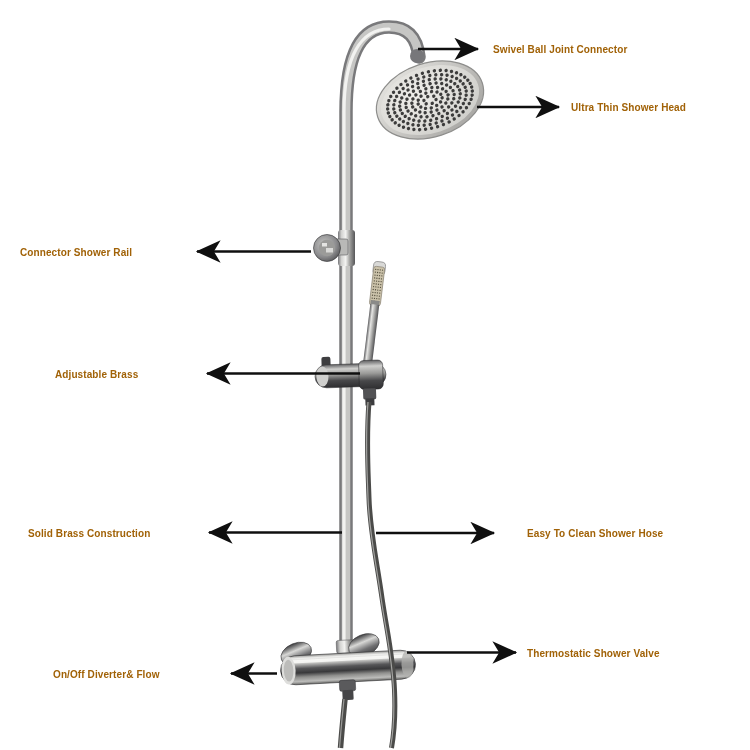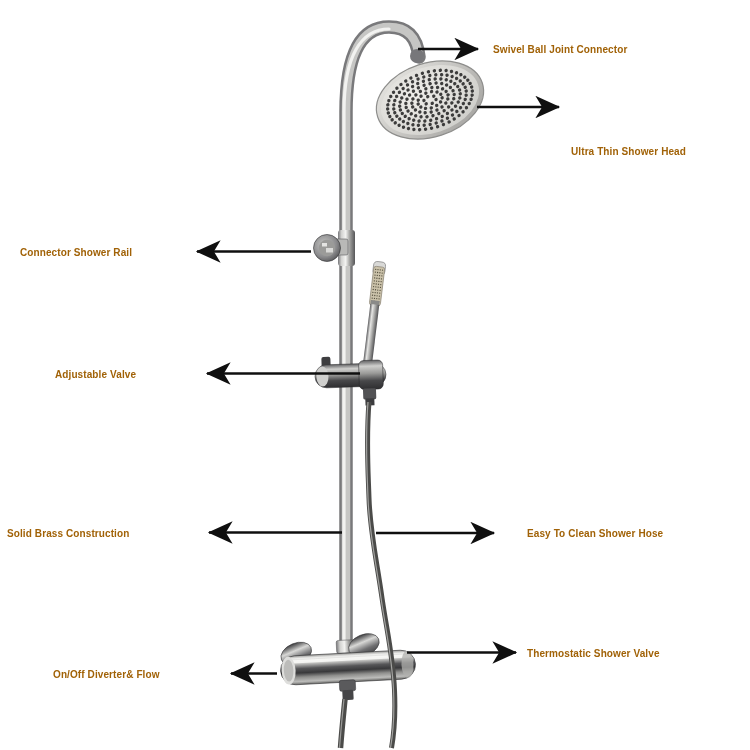--- a/index.html
+++ b/index.html
@@ -9,24 +9,24 @@
   .callout-label{
     position:absolute;
     transform:translateY(-50%);
     font-size:10px;
     font-weight:700;
     color:#a16207;
     white-space:nowrap;
     letter-spacing:0.1px;
   }
   .lb-swivel{left:493px;top:49px;}
-  .lb-head{left:571px;top:107px;margin-top:44px;}
+  .lb-head{left:571px;top:107px;}
   .lb-rail{left:20px;top:252px;}
   .lb-holder{left:55px;top:374px;}
-  .lb-brass{left:7px;top:533px;}
+  .lb-brass{left:28px;top:533px;}
   .lb-hose{left:503px;top:533px;margin-left:24px;}
   .lb-valve{left:527px;top:653px;}
   .lb-diverter{left:53px;top:674px;}
 </style>
 </head>
 <body>
 
 <div id="stage">
 
   <svg id="product-svg" width="750" height="750" viewBox="0 0 750 750">
@@ -391,18 +391,18 @@
       <line x1="342" y1="532.5" x2="209" y2="532.5" marker-end="url(#ah)"></line>
       <line x1="376" y1="533" x2="494" y2="533" marker-end="url(#ah)"></line>
       <line x1="407" y1="652.5" x2="516" y2="652.5" marker-end="url(#ah)"></line>
       <line x1="277" y1="673.5" x2="231" y2="673.5" marker-end="url(#ah)"></line>
     </g>
   </svg>
 
   <div class="callout-label lb-swivel">Swivel Ball Joint Connector</div>
   <div class="callout-label lb-head">Ultra Thin Shower Head</div>
   <div class="callout-label lb-rail">Connector Shower Rail</div>
-  <div class="callout-label lb-holder">Adjustable Valve</div>
+  <div class="callout-label lb-holder">Adjustable Brass</div>
   <div class="callout-label lb-brass">Solid Brass Construction</div>
   <div class="callout-label lb-hose">Easy To Clean Shower Hose</div>
   <div class="callout-label lb-diverter">On/Off Diverter&amp; Flow</div>
   <div class="callout-label lb-valve">Thermostatic Shower Valve</div>
 </div>
 
 </body></html>

